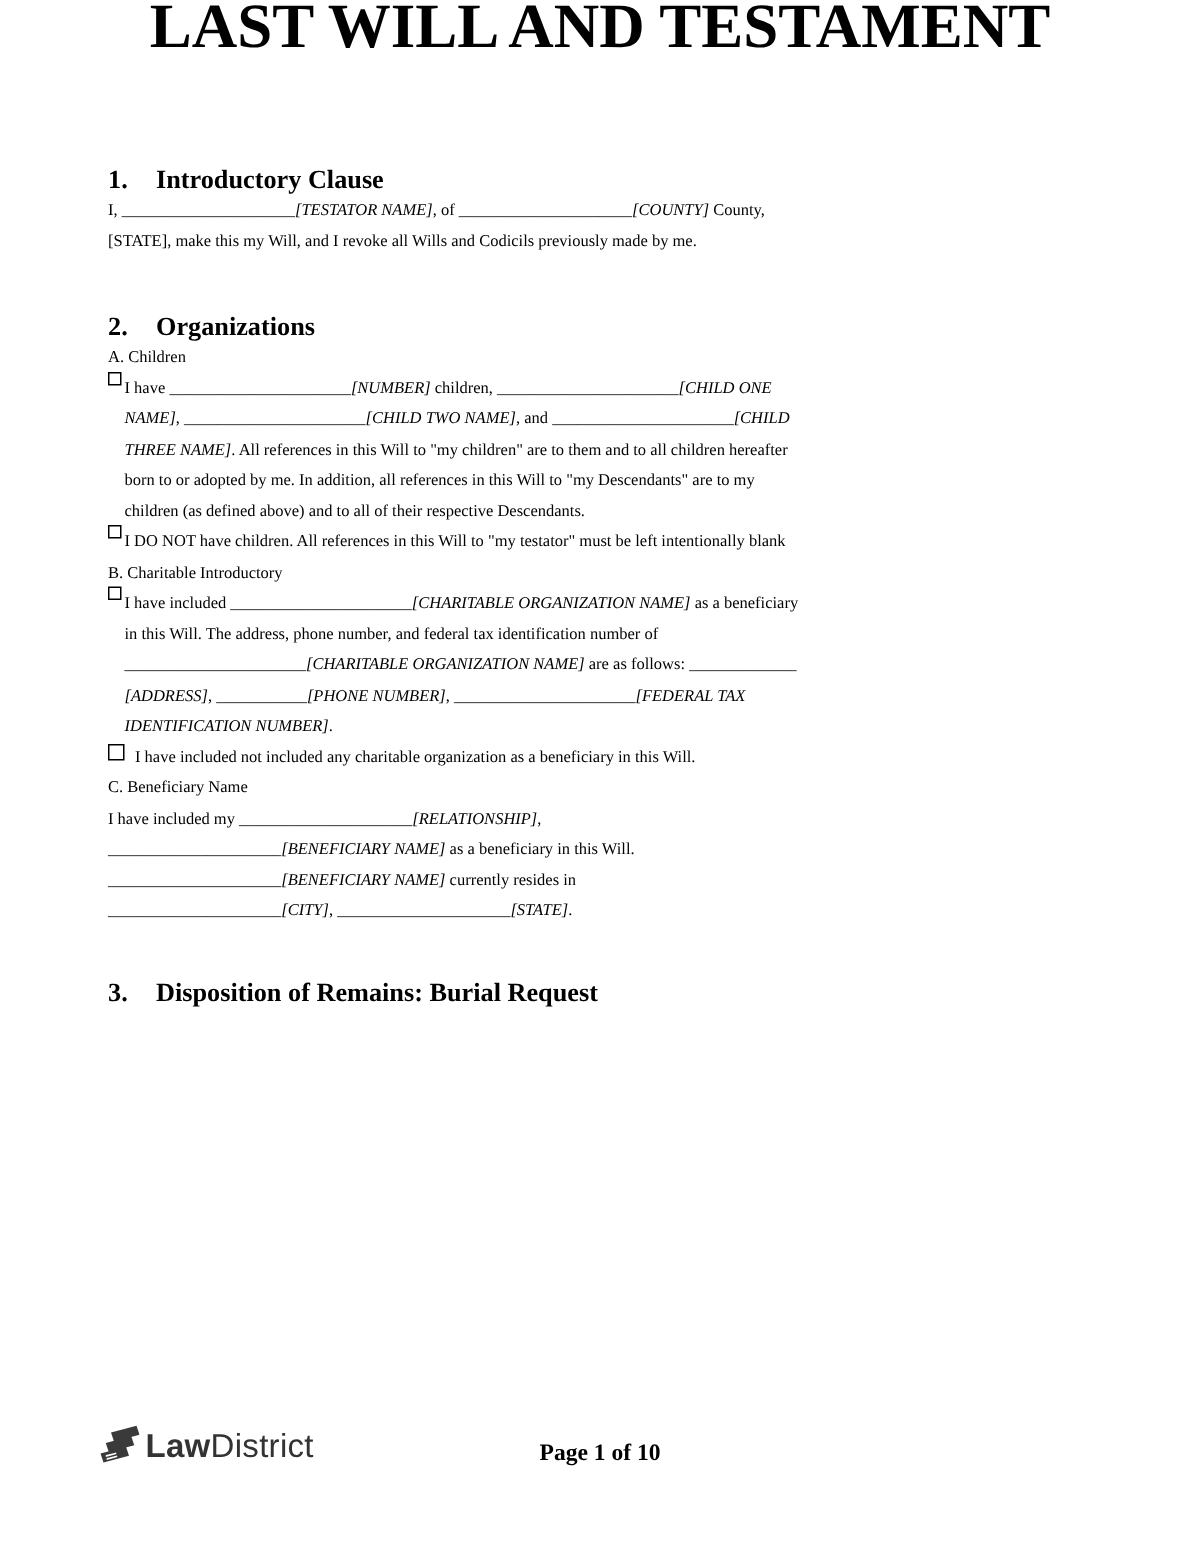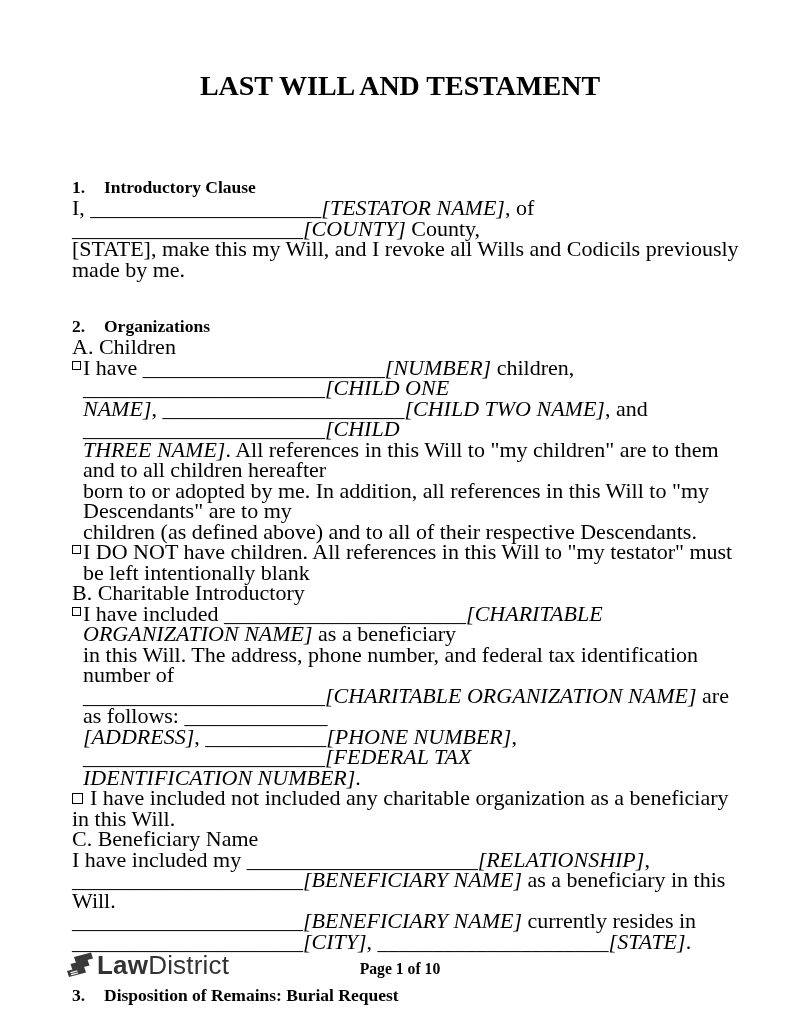--- a/index.html
+++ b/index.html
@@ -11,36 +11,36 @@
   .page{
     position:relative;
     width:800px;height:1035px;
     background:var(--page_bg);
     color:var(--text);
     font-family:"Liberation Serif","DejaVu Serif",serif;
     overflow:hidden;
   }
   .content{margin:0 64px 0 72px;width:668px;}
   .doc-title{
-    margin:0;padding-top:68px;
-    font-size:28px;line-height:36px;font-weight:bold;
+    margin:0;
+    font-size:42px;line-height:36px;font-weight:bold;
     text-align:center;
     width:656px;
   }
   .sec-heading{
     display:flex;
     font-size:17.5px;line-height:22px;font-weight:bold;
   }
   .sec-heading .sec-num{width:32px;flex:0 0 32px;}
   .h-s1{margin-top:72px;}
   .h-s2{margin-top:35px;}
   .h-s3{margin-top:32px;}
   p.body{
     margin:0;
-    font-size:22px;line-height:20.5px;
+    font-size:11px;line-height:20.5px;
   }
   .sub-label{margin-top:14px;}
   .sub-label-b{margin-top:36px;}
   .sub-label-c{margin-top:21px;font-family:Liberation Serif, serif;}
   .p-intro{margin-top:13px;}
   .p-children-have{margin-top:14px;}
   .p-children-none{margin-top:19px;}
   .p-charity-inc{margin-top:18px;}
   .p-charity-not{margin-top:14px;}
   .p-beneficiary{margin-top:18px;}
@@ -55,21 +55,21 @@
   .checkbox.sup{width:7px;height:7px;transform:translateY(-5px);margin-right:2px;}
   .checkbox.base{width:9px;height:9px;transform:translateY(-1px);margin-right:7px;}
   .footer{position:absolute;left:0;right:0;bottom:48px;height:38px;}
   .logo{
     position:absolute;left:66px;top:1px;
     display:flex;align-items:center;
     font-family:"Liberation Sans","DejaVu Sans",sans-serif;
     color:var(--brand);
   }
   .logo-icon{margin-right:4px;display:block;}
-  .logo-text{font-size:26px;letter-spacing:0.2px;}
+  .logo-text{font-size:22px;letter-spacing:0.2px;}
   .logo-text .bold{font-weight:bold;}
   .logo-text .light{font-weight:normal;}
   .page-num{
     position:absolute;left:0;right:0;top:11px;
     text-align:center;
     font-size:15.7px;
     font-weight:bold;
   }
 </style>
 </head>

